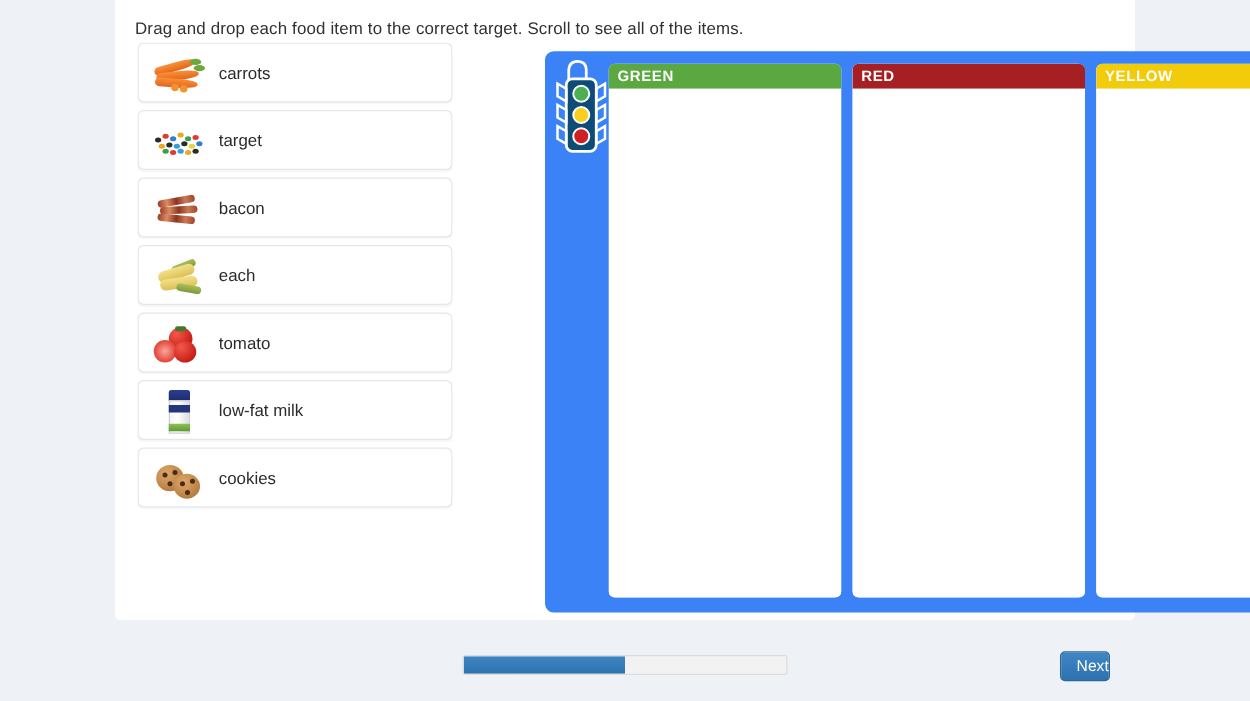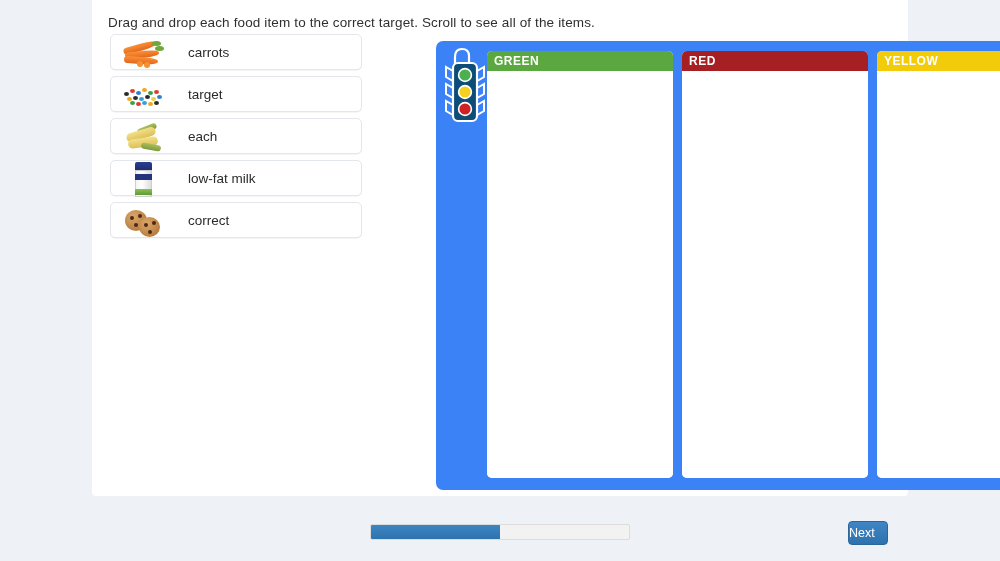--- a/index.html
+++ b/index.html
@@ -47,31 +47,30 @@
     left: 18px;
     top: 34px;
     width: 252px;
     height: 460px;
     overflow: hidden;
   }
 
   .item-card {
     position: relative;
     width: 252px;
-    height: 36px;
+    height: 48px;
     margin-bottom: 6px;
     background: #ffffff;
     border: 1px solid #e3e6ea;
     border-radius: 5px;
     box-shadow: 0 1px 1px rgba(0,0,0,0.04);
     display: flex;
     align-items: center;
     padding-left: 8px;
     cursor: grab;
-    gap: 13px;
   }
 
   .item-thumb {
     width: 50px;
     height: 44px;
     flex: 0 0 50px;
     position: relative;
     overflow: hidden;
   }
 
@@ -244,21 +243,21 @@
     left: 848px;
     top: 521px;
     width: 40px;
     height: 24px;
     background: linear-gradient(180deg,#3f86c6,#2e72ad);
     border: 1px solid #2a6698;
     border-radius: 4px;
     color: #ffffff;
     font-size: 12.5px;
     line-height: 22px;
-    text-align: left;
+    text-align: right;
     cursor: pointer;
   }
 </style>
 </head>
 <body>
 
 <div id="app">
 
   <div id="content-panel">
 
@@ -299,33 +298,54 @@
             <span class="candy-bit" style="left:11px; top:29px; background:#3aa14a;"></span>
             <span class="candy-bit" style="left:17px; top:30px; background:#e03b2e;"></span>
             <span class="candy-bit" style="left:23px; top:29px; background:#35a0d8;"></span>
             <span class="candy-bit" style="left:29px; top:30px; background:#f0a622;"></span>
             <span class="candy-bit" style="left:35px; top:29px; background:#2a2a2a;"></span>
           </div>
         </div>
         <div class="item-label">target</div>
       </div>
 
+      <div class="item-card">
+        <div class="item-thumb">
+          <div class="food">
+            <span class="bacon-strip" style="left:7px;  top:14px; transform:rotate(-10deg);"></span>
+            <span class="bacon-strip" style="left:9px;  top:21px; transform:rotate(-3deg);"></span>
+            <span class="bacon-strip" style="left:7px;  top:28px; transform:rotate(6deg);"></span>
+          </div>
+        </div>
+        <div class="item-label">bacon</div>
+      </div>
 
       <div class="item-card">
         <div class="item-thumb">
           <div class="food">
             <span class="corn-husk" style="left:18px; top:12px; transform:rotate(-22deg);"></span>
             <span class="corn-cob" style="left:7px;  top:16px; transform:rotate(-17deg);"></span>
             <span class="corn-cob" style="left:9px;  top:24px; transform:rotate(-8deg);"></span>
             <span class="corn-husk" style="left:22px; top:30px; transform:rotate(10deg);"></span>
           </div>
         </div>
         <div class="item-label">each</div>
       </div>
 
+      <div class="item-card">
+        <div class="item-thumb">
+          <div class="food">
+            <span class="tomato-ball" style="left:16px; top:10px; width:19px; height:18px;"></span>
+            <span class="tomato-stem" style="left:21px; top:9px;"></span>
+            <span class="tomato-slice" style="left:4px;  top:20px; width:18px; height:18px;"></span>
+            <span class="tomato-ball" style="left:20px; top:21px; width:18px; height:17px;"></span>
+          </div>
+        </div>
+        <div class="item-label">tomato</div>
+      </div>
 
       <div class="item-card">
         <div class="item-thumb">
           <div class="food">
             <span class="milk-top" style="left:16px; top:6px;"></span>
             <span class="milk-body" style="left:16px; top:14px;"></span>
             <span class="milk-band" style="left:16px; top:18px;"></span>
             <span class="milk-field" style="left:16px; top:33px;"></span>
           </div>
         </div>
@@ -339,21 +359,21 @@
             <span class="cookie" style="left:6px;  top:12px; width:22px; height:21px;"></span>
             <span class="chip-dot" style="left:11px; top:18px;"></span>
             <span class="chip-dot" style="left:19px; top:16px;"></span>
             <span class="chip-dot" style="left:15px; top:25px;"></span>
             <span class="cookie" style="left:20px; top:19px; width:21px; height:20px;"></span>
             <span class="chip-dot" style="left:25px; top:25px;"></span>
             <span class="chip-dot" style="left:33px; top:23px;"></span>
             <span class="chip-dot" style="left:29px; top:32px;"></span>
           </div>
         </div>
-        <div class="item-label">correct</div>
+        <div class="item-label">cookies</div>
       </div>
 
     </div>
 
     <div id="drop-board">
 
       <div id="traffic-light-icon">
         <svg viewBox="0 0 46 88" width="46" height="88">
           <g fill="none" stroke="#ffffff" stroke-width="2.2" stroke-linecap="round">
             <path d="M13 26 L13 14 Q13 6 20 6 Q27 6 27 13 L27 19"></path>

